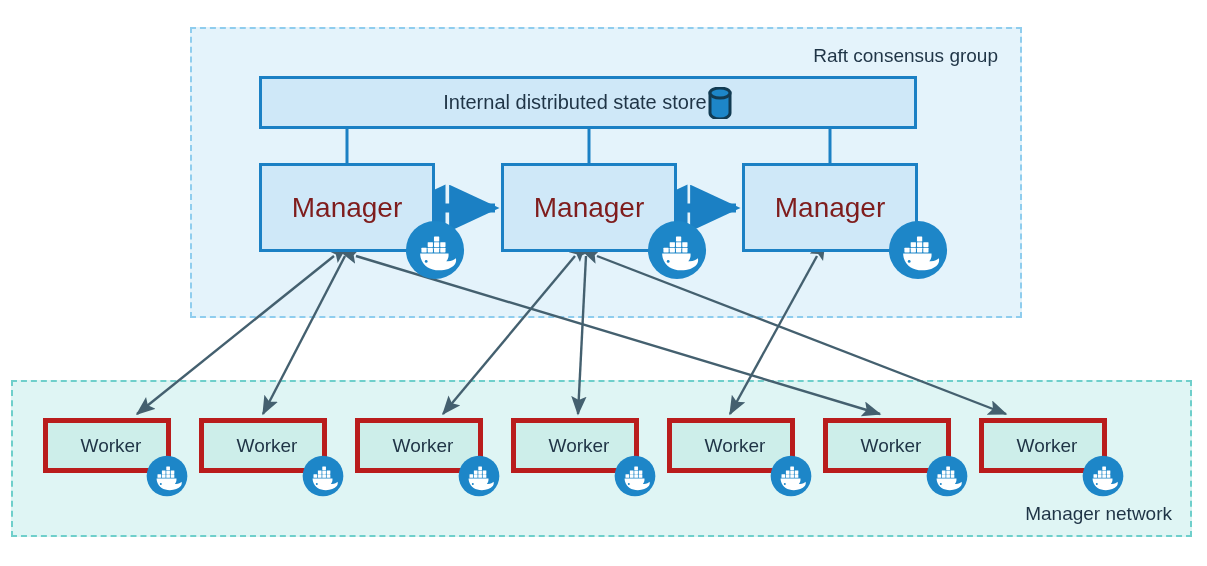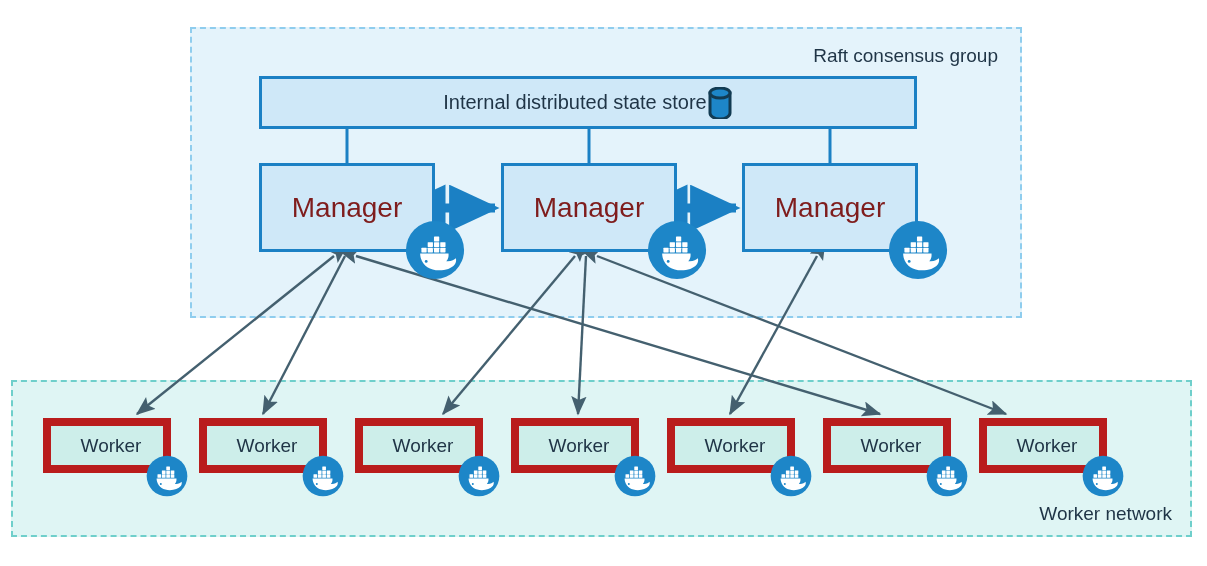--- a/index.html
+++ b/index.html
@@ -40,41 +40,41 @@
     position:absolute;top:163px;width:176px;height:89px;box-sizing:border-box;
     background:#cfe8f8;border:3px solid #1b80c4;
     display:flex;align-items:center;justify-content:center;
   }
   .mgr-label{color:#7f1d1d;font-size:28px;}
   .mgr1{left:259px;} .mgr2{left:501px;} .mgr3{left:742px;}
 
   
   .wkr{
     position:absolute;top:418px;width:128px;height:55px;box-sizing:border-box;
-    background:#cdeeea;border:8px solid #b91c1c;
+    background:#cdeeea;border:5px solid #b91c1c;
     display:flex;align-items:center;justify-content:center;padding-left:8px;
   }
   .wkr-label{color:#1f3446;font-size:19px;}
 
   
   .docker{position:absolute;display:block;}
   .docker-mgr{width:60px;height:60px;}
   .docker-wkr{width:42px;height:42px;}
 </style>
 </head>
 <body>
 
 <div id="stage">
 
   <div class="region region-raft">
     <div class="region-label raft-label">Raft consensus group</div>
   </div>
 
   <div class="region region-gossip">
-    <div class="region-label gossip-label">Worker network</div>
+    <div class="region-label gossip-label">Manager network</div>
   </div>
 
   <svg id="svg-layer" viewBox="0 0 1207 566">
     <defs>
       <marker id="ah" markerWidth="9" markerHeight="9" refX="7.4" refY="3.2" orient="auto" markerUnits="strokeWidth">
         <path d="M0,0 L8,3.2 L0,6.4 L1.6,3.2 Z" fill="#44606f"></path>
       </marker>
       <marker id="ah-start" markerWidth="9" markerHeight="9" refX="0.6" refY="3.2" orient="auto-start-reverse" markerUnits="strokeWidth">
         <path d="M0,0 L8,3.2 L0,6.4 L1.6,3.2 Z" fill="#44606f"></path>
       </marker>

